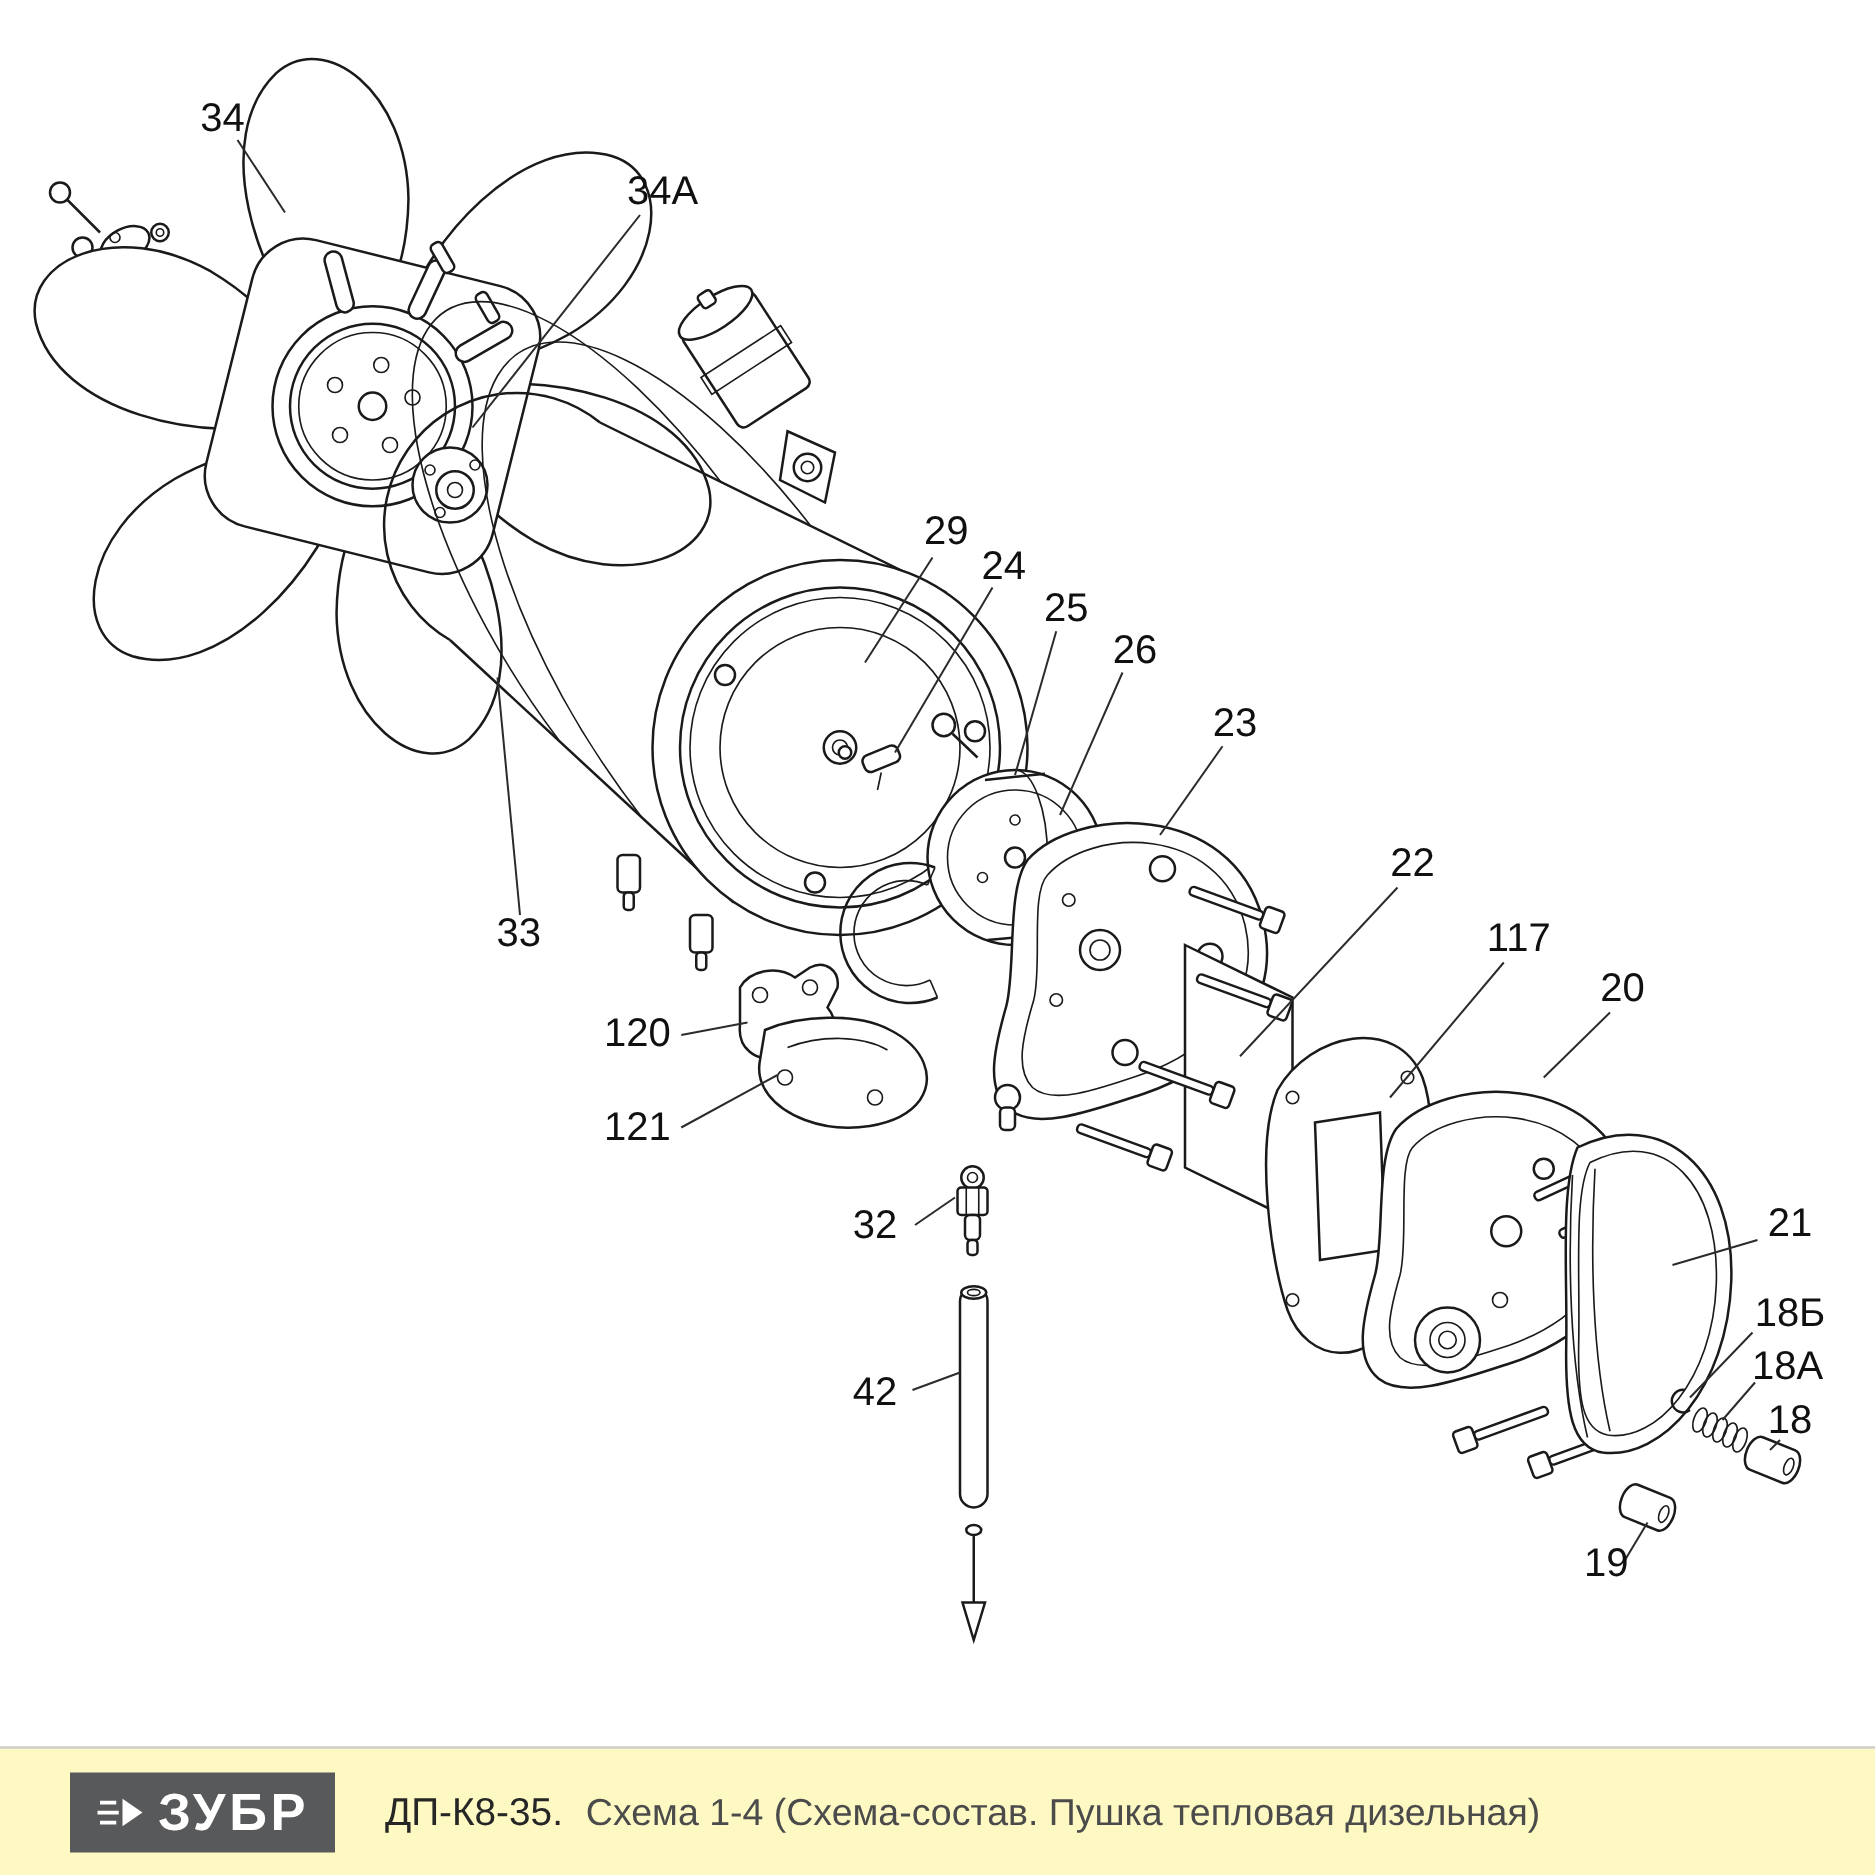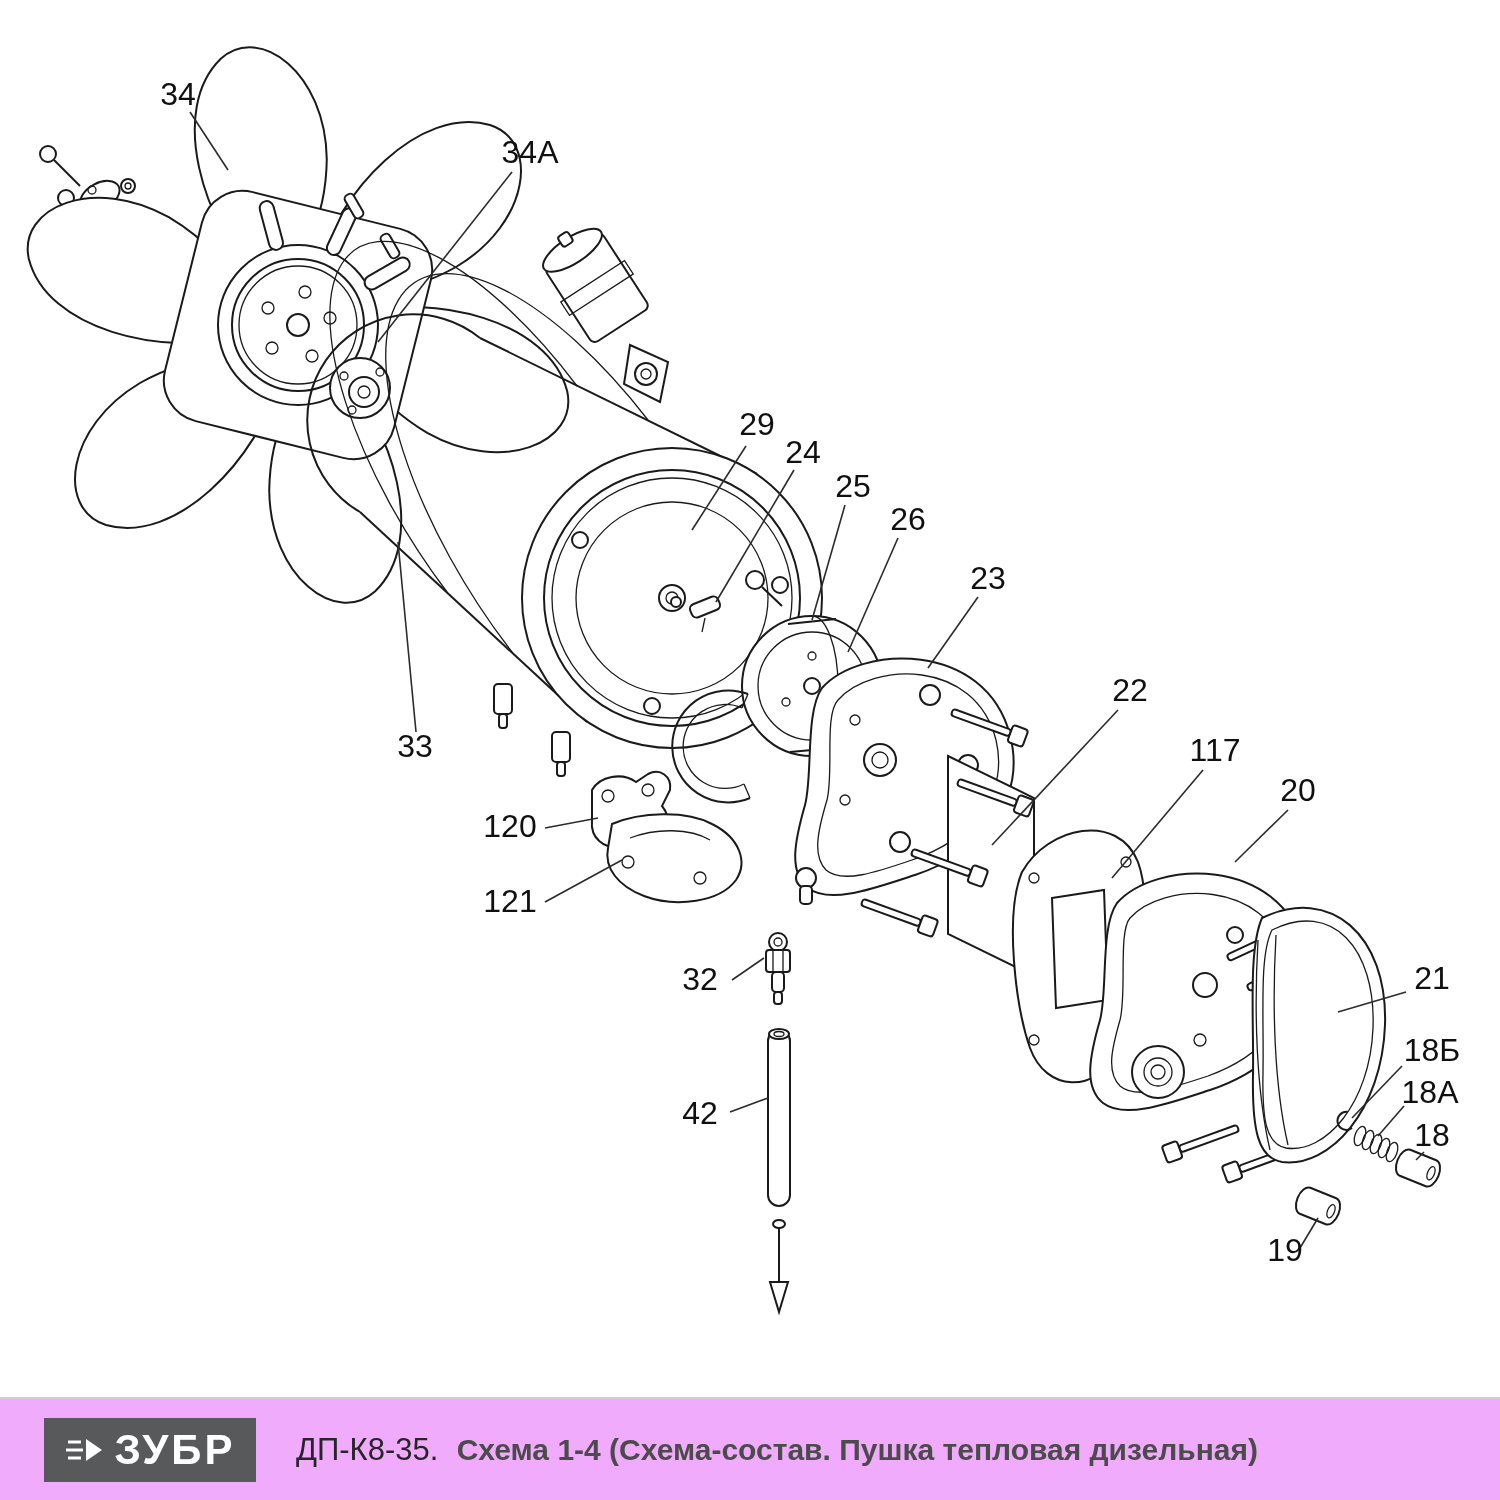--- a/index.html
+++ b/index.html
@@ -6,27 +6,27 @@
   .page{width:1500px;height:1500px;position:relative;background:#fff;overflow:hidden;
         font-family:"Liberation Sans", sans-serif;}
   svg.diagram{display:block;}
   .s  {fill:#ffffff;stroke:#1a1a1a;stroke-width:2;}
   .ln {fill:none;stroke:#1a1a1a;stroke-width:2;}
   .thin{stroke-width:1.3;}
   .leader{stroke:#2b2b2b;stroke-width:1.6;fill:none;}
   .lbl{font-family:"Liberation Sans", sans-serif;font-size:32px;fill:#101010;}
   .footer{position:absolute;left:0;bottom:0;width:1500px;height:103px;
           border-top:2px solid #cfcfcf;display:flex;align-items:center;
-          padding-left:44px;box-sizing:border-box;background:#f0abfc;}
+          padding-left:56px;box-sizing:border-box;background:#fef9c3;}
   .logo{width:212px;height:64px;background:#58595b;color:#fff;display:flex;
         align-items:center;justify-content:center;gap:10px;
         font-weight:bold;font-size:42px;letter-spacing:3px;flex:none;}
   .doc-title{margin-left:40px;font-size:30px;color:#4b4b4b;white-space:nowrap;}
   .doc-title .model{font-weight:normal;color:#262626;font-size:31px;}
-  .doc-title .subtitle{margin-left:10px;font-weight:bold;}
+  .doc-title .subtitle{margin-left:10px;font-weight:normal;}
 </style>
 </head>
 <body>
 
 <div class="page">
 
 <svg class="diagram" width="1500" height="1395" viewBox="0 0 1500 1395">
 
   <defs>
     <g id="boltx">

